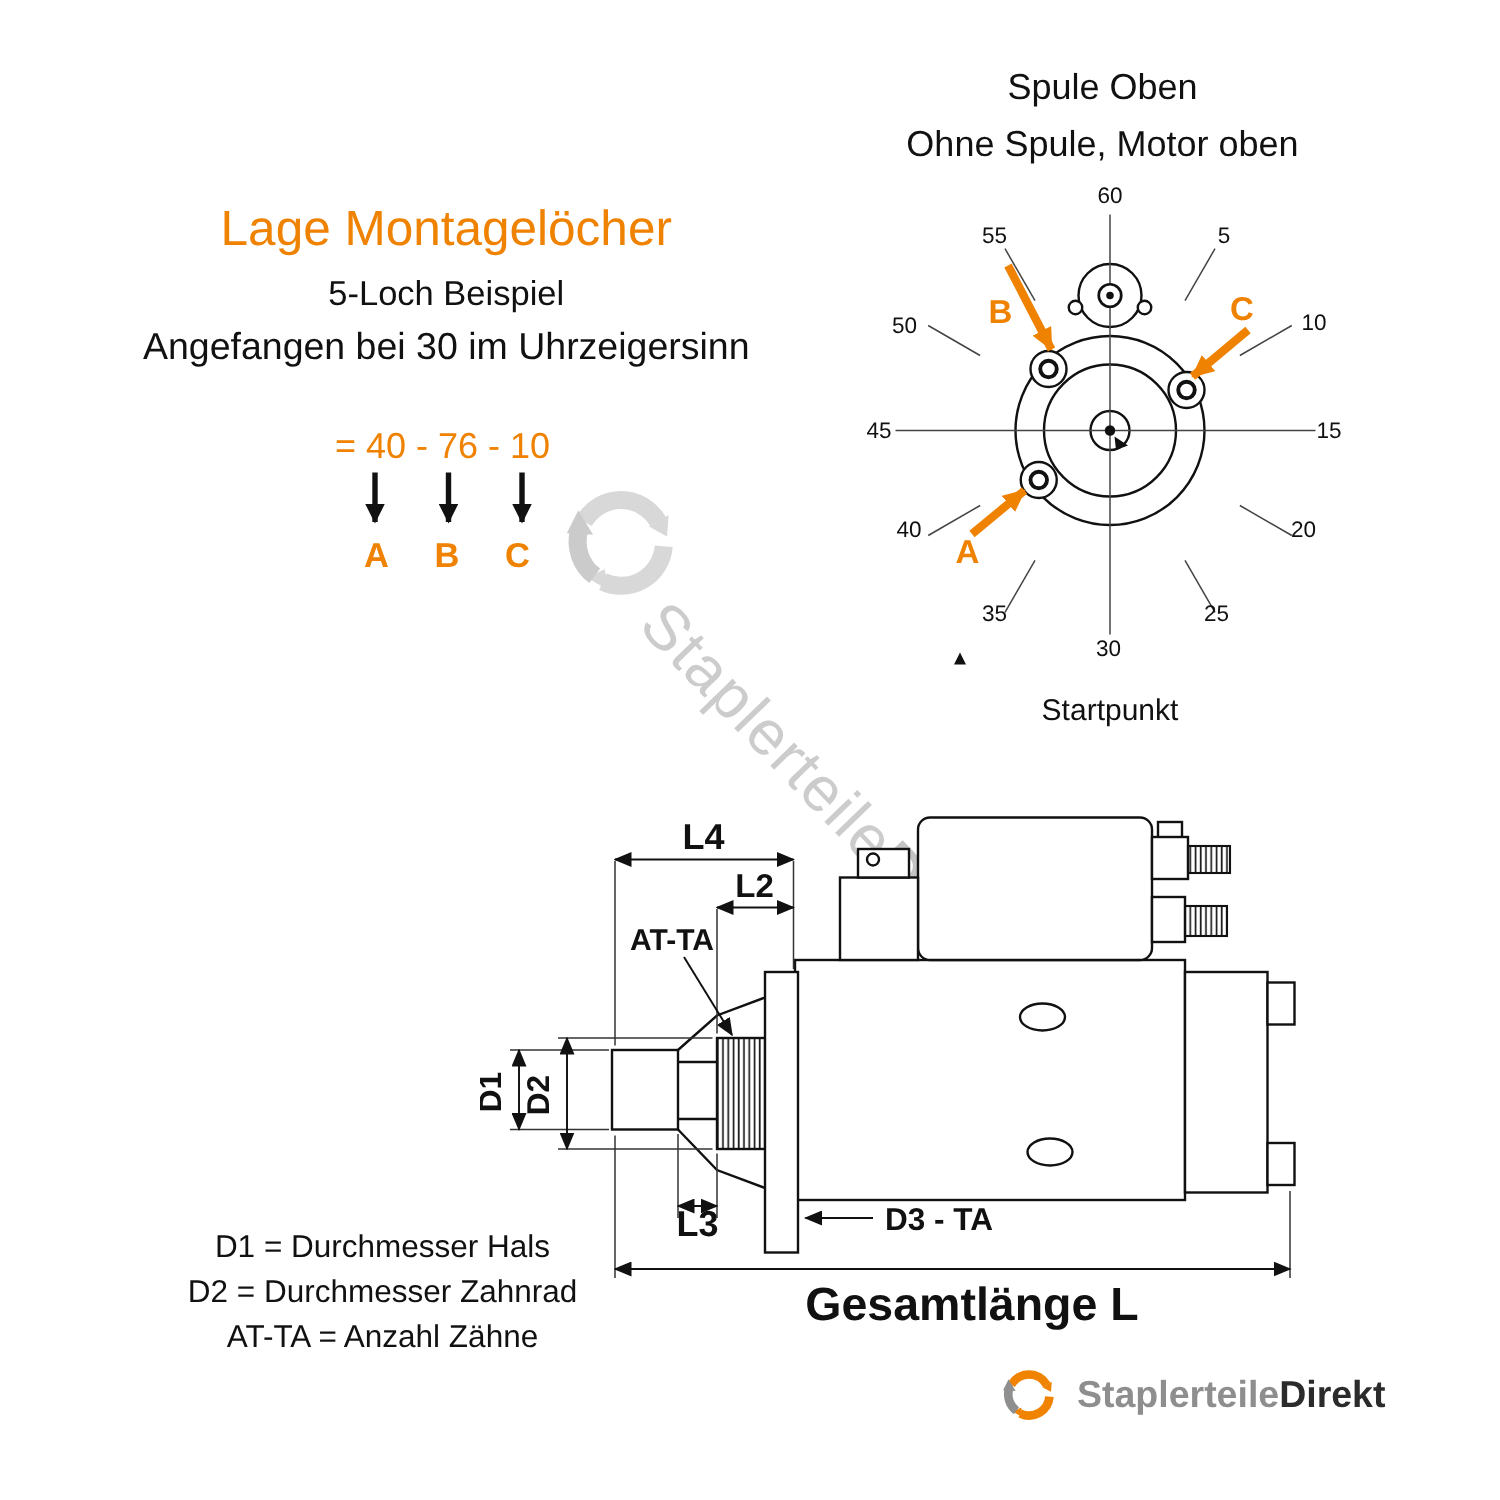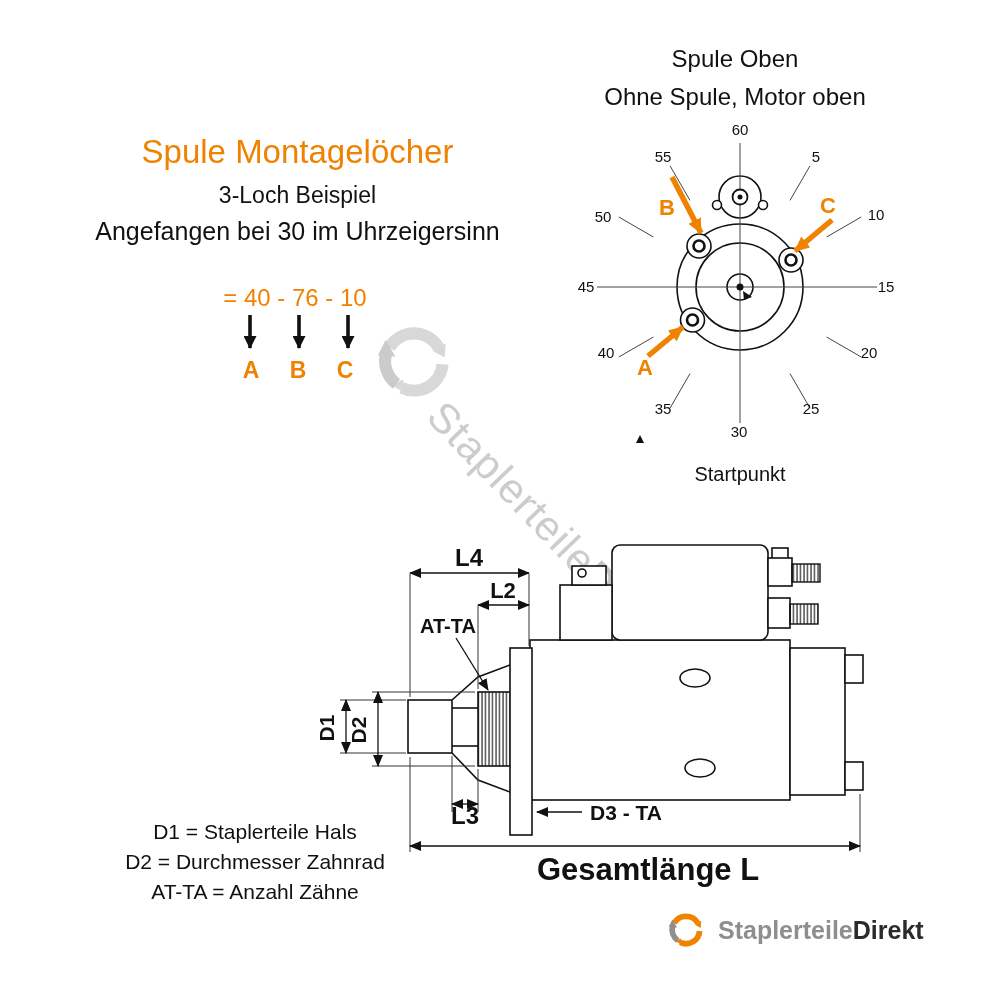--- a/index.html
+++ b/index.html
@@ -57,22 +57,22 @@
       <path class="wic-a" d="M 34 22 A 13 13 0 0 1 15.5 32.8"></path>
       <polygon class="wic-af" points="10.5,31.5 17.5,35.5 16,29"></polygon>
       <path class="wic-b" d="M 13 31 A 13 13 0 0 1 8.3 17"></path>
       <polygon class="wic-bf" points="8,11 12.5,18.5 4.5,18"></polygon>
     </svg>
   </div>
   <div class="abs wm-text">
     <span class="wm1">Staplerteile</span><span class="wm2">Direkt</span>
   </div>
 
-  <div class="abs center orange heading-title">Spule Montagelöcher</div>
-  <div class="abs center heading-sub1">3-Loch Beispiel</div>
+  <div class="abs center orange heading-title">Lage Montagelöcher</div>
+  <div class="abs center heading-sub1">5-Loch Beispiel</div>
   <div class="abs center heading-sub2">Angefangen bei 30 im Uhrzeigersinn</div>
 
   <div class="abs center orange formula">= 40 - 76 - 10</div>
   <svg class="abs" style="left:236px;top:312px" width="130" height="54">
     <defs>
       <marker id="fa" markerUnits="userSpaceOnUse" markerWidth="14" markerHeight="13" refX="12" refY="6.5" orient="auto">
         <path d="M0,0 L13,6.5 L0,13 z" fill="#111"></path>
       </marker>
     </defs>
     <line x1="14" y1="3" x2="14" y2="36" stroke="#111" stroke-width="3.6" marker-end="url(#fa)"></line>
@@ -229,21 +229,21 @@
       <text class="dim" x="128" y="93" font-size="20">AT-TA</text>
       <text class="dim" x="14" y="188" font-size="21" transform="rotate(-90 14 188)">D1</text>
       <text class="dim" x="46" y="190" font-size="21" transform="rotate(-90 46 190)">D2</text>
       <text class="dim" x="145" y="284" font-size="24">L3</text>
       <text x="270" y="280" font-size="21" font-weight="bold">D3 - TA</text>
       <text class="dim" x="328" y="340" font-size="31" font-weight="600">Gesamtlänge L</text>
     </g>
   </svg>
 
   <div class="abs center legend">
-    <div>D1 = Staplerteile Hals</div>
+    <div>D1 = Durchmesser Hals</div>
     <div>D2 = Durchmesser Zahnrad</div>
     <div>AT-TA = Anzahl Zähne</div>
   </div>
 
   <div class="abs logo">
     <svg width="44" height="44" viewBox="0 0 42 42">
       <path class="ic-o" d="M 9.7 14.5 A 13 13 0 0 1 32.3 14.5"></path>
       <polygon class="ic-of" points="35,19 35.5,12.5 29.5,16"></polygon>
       <path class="ic-o" d="M 34 22 A 13 13 0 0 1 15.5 32.8"></path>
       <polygon class="ic-of" points="10.5,31.5 17.5,35.5 16,29"></polygon>

